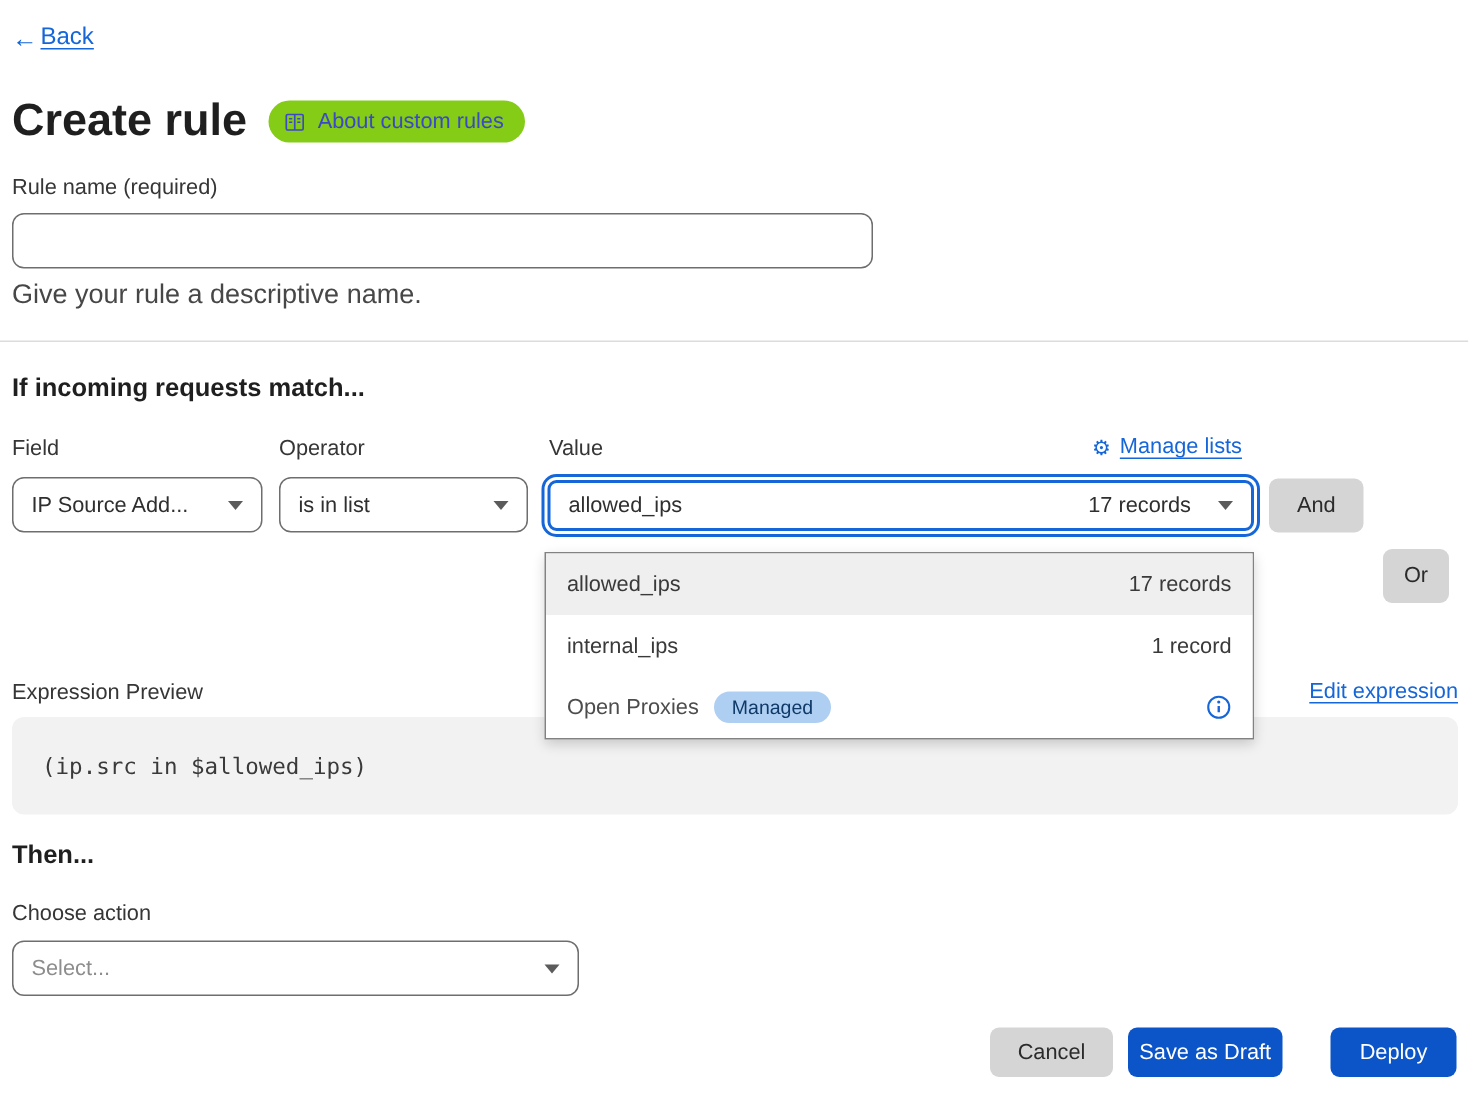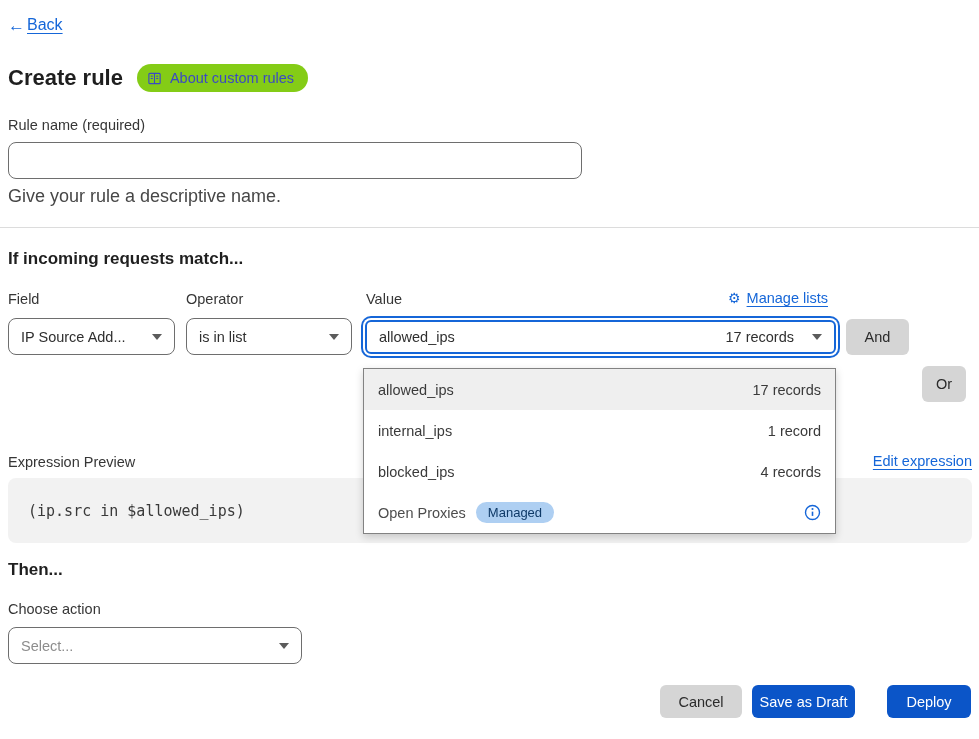--- a/index.html
+++ b/index.html
@@ -9,21 +9,21 @@
 
   a { cursor:pointer; }
 
   
   .back { position:absolute; left:8px; top:16px; font-size:16px; color:#1566d8; display:flex; align-items:center; gap:2px; }
   .back-arrow { font-size:17px; line-height:1; }
   .back-text { text-decoration:underline; text-underline-offset:3px; }
 
   
   .title-row { position:absolute; left:8px; top:64px; display:flex; align-items:center; gap:14px; }
-  .page-title { font-size:22px; font-weight:700; color:#1f1f1f;text-align:center; }
+  .page-title { font-size:30px; font-weight:700; color:#1f1f1f;text-align:center; }
   .about-badge { display:inline-flex; align-items:center; gap:8px; background:#84cc16; color:#3b49c4; font-size:14.5px; padding:6px 14px 6px 10px; border-radius:14px; text-decoration:none; }
   .about-badge svg { display:block; }
 
   
   .field-label { position:absolute; font-size:14.5px; color:#363636; }
   .rule-name-label { left:8px; top:117px; }
   .rule-name-input { position:absolute; left:8px; top:142px; width:574px; height:37px; border:1px solid #6e6e6e; border-radius:8px; font-size:14.5px; padding:0 12px; font-family:inherit; color:#2f2f2f; outline:none; background:#fff; }
   .rule-name-helper { position:absolute; left:8px; top:186px; font-size:18px; color:#474747; }
 
   .divider { position:absolute; left:0; right:0; top:227px; height:1px; background:#dcdcdc; }
@@ -61,21 +61,21 @@
 
   
   .expr-label { position:absolute; left:8px; top:454px; font-size:14.5px; color:#363636; }
   .edit-expr { position:absolute; right:7px; top:453px; font-size:14.5px; color:#1566d8; text-decoration:underline; text-underline-offset:3px; }
   .expr-block { position:absolute; left:8px; top:478px; width:964px; height:65px; background:#f2f2f2; border-radius:8px; display:flex; align-items:center; }
   .expr-code { font-family:"DejaVu Sans Mono","Liberation Mono",monospace; font-size:15px; color:#3a3a3a; padding-left:20px; }
 
   
   .then-heading { position:absolute; left:8px; top:560px; font-size:17px; font-weight:700; color:#1f1f1f; }
   .lbl-action { left:8px; top:601px; }
-  .sel-action { left:8px; top:627px; width:294px; }
+  .sel-action { left:8px; top:627px; width:378px; }
   .placeholder { color:#8d8d8d; }
 
   
   .btn-primary { position:absolute; background:#0b55c8; border:none; border-radius:6px; font-family:inherit; font-size:14.5px; color:#fff; cursor:pointer; }
   .btn-cancel { left:660px; top:685px; width:82px; height:33px; }
   .btn-save { left:752px; top:685px; width:103px; height:33px; }
   .btn-deploy { left:887px; top:685px; width:84px; height:33px;border-radius:6px; }
 </style>
 </head>
 <body>
@@ -144,24 +144,20 @@
 
   <div class="listbox">
     <div class="opt-row highlight">
       <span class="opt-name">allowed_ips</span>
       <span class="opt-meta">17 records</span>
     </div>
     <div class="opt-row">
       <span class="opt-name">internal_ips</span>
       <span class="opt-meta">1 record</span>
     </div>
-    <div class="opt-row">
-      <span class="opt-name">blocked_ips</span>
-      <span class="opt-meta">4 records</span>
-    </div>
     <div class="opt-row proxies">
       <span class="opt-name-group">
         <span class="opt-name">Open Proxies</span>
         <span class="managed-badge">Managed</span>
       </span>
       <span class="info-icon">
         <svg width="17" height="17" viewBox="0 0 16 16">
           <circle cx="8" cy="8" r="6.6" fill="none" stroke="#1566d8" stroke-width="1.3"></circle>
           <line x1="8" y1="7.2" x2="8" y2="11.2" stroke="#1566d8" stroke-width="1.5"></line>
           <circle cx="8" cy="4.7" r="1" fill="#1566d8"></circle>

